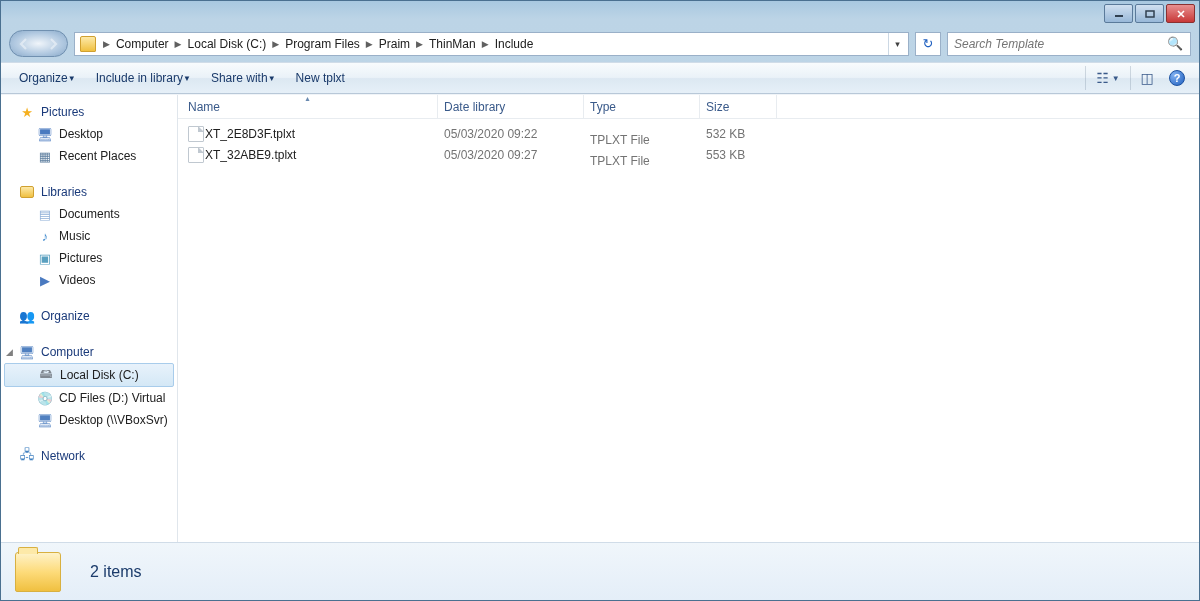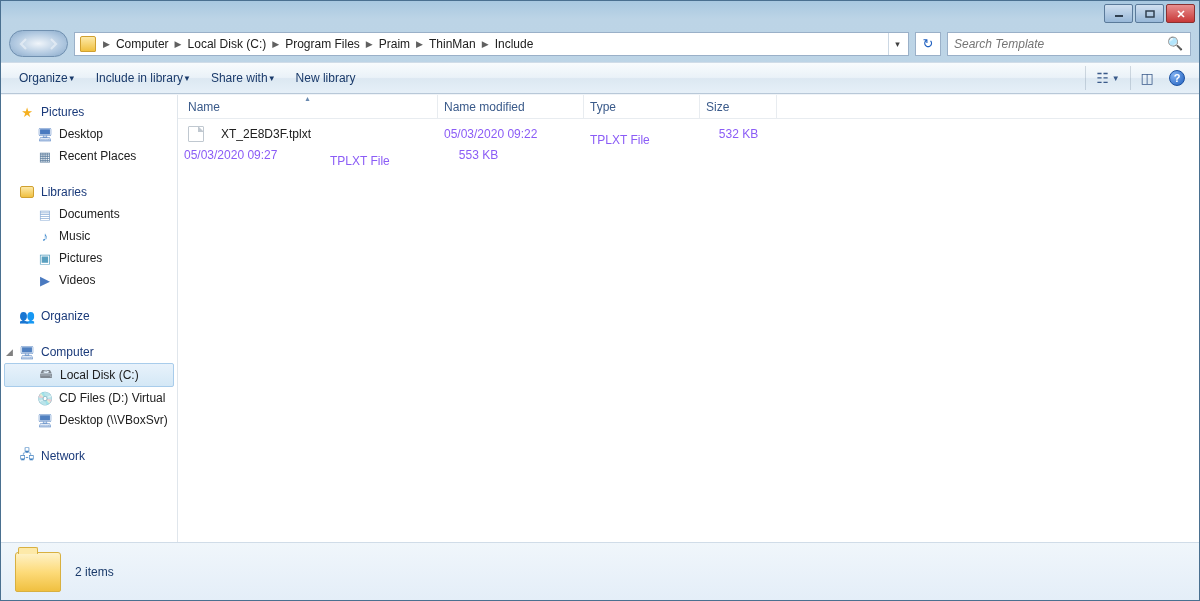--- a/index.html
+++ b/index.html
@@ -279,25 +279,25 @@
   font-size: 8px;
   color: #6a8ab0;
 }
 .file-list { flex: 1; padding-top: 4px; }
 .file-row {
   display: flex;
   align-items: center;
   height: 21px;
   cursor: default;
 }
-.file-row .cell { padding: 0 6px; color: #8b5cf6; }
-.file-row .cell.name { width: 260px; padding-left: 10px; display: flex; align-items: center; gap: 17px; color: #202020; }
+.file-row .cell { padding: 0 6px; color: #737373; }
+.file-row .cell.name { width: 260px; padding-left: 10px; display: flex; align-items: center; gap: 1px; color: #202020; }
 .file-row .cell.date { width: 146px; }
 .file-row .cell.type { width: 116px; margin-top: 12px; }
-.file-row .cell.size { width: 77px; text-align: center; }
+.file-row .cell.size { width: 77px; text-align: left; }
 .file-ico {
   width: 16px; height: 16px;
   border: 1px solid #c0c8d0;
   background: #fff;
   border-radius: 1px;
   position: relative;
 }
 .file-ico::after {
   content: "";
   position: absolute;
@@ -326,21 +326,21 @@
 .big-folder::before {
   content: "";
   position: absolute;
   top: -6px; left: 2px;
   width: 18px; height: 6px;
   background: #fde9a8;
   border: 1px solid #d8b040;
   border-bottom: none;
   border-radius: 2px 2px 0 0;
 }
-.details-text { color: #1a3a6a; font-size: 12px; }
+.details-text { color: #1a3a6a; font-size: 16px; margin-left: 15px; }
 </style>
 </head>
 <body>
 
 <div class="window">
 
   <div class="titlebar">
     <div class="win-controls">
       <div class="win-btn win-minimize">
         <svg width="10" height="8">
@@ -409,21 +409,21 @@
     </div>
     <div class="tb-btn">
       <span>Include in library</span>
         <span class="caret">▼</span>
     </div>
     <div class="tb-btn">
       <span>Share with</span>
         <span class="caret">▼</span>
     </div>
     <div class="tb-btn">
-      <span>New library</span>
+      <span>New tplxt</span>
     </div>
     <div class="tb-spacer"></div>
     <div class="tb-icon-btn view-btn">
       <span>☷</span>
         <span class="caret" style="font-size:8px;margin-left:3px">▼</span>
     </div>
     <div class="tb-icon-btn">
       <span>◫</span>
     </div>
     <div class="tb-icon-btn">
@@ -509,40 +509,44 @@
       </div>
     </div>
 
     <div class="file-pane">
       <div class="col-headers">
         <div class="col name">
           <span>Name</span>
           <span class="sort-arrow">▴</span>
         </div>
         <div class="col date">
-            <span>Name modified</span>
+            <span>Date library</span>
           </div>
         <div class="col type">
             <span>Type</span>
           </div>
         <div class="col size">
             <span>Size</span>
           </div>
       </div>
       <div class="file-list">
         <div class="file-row">
           <div class="cell name">
               <span class="file-ico"></span>
               <span>XT_2E8D3F.tplxt</span>
             </div>
           <div class="cell date">05/03/2020 09:22</div>
           <div class="cell type">TPLXT File</div>
           <div class="cell size">532 KB</div>
         </div>
         <div class="file-row">
+          <div class="cell name">
+              <span class="file-ico"></span>
+              <span>XT_32ABE9.tplxt</span>
+            </div>
           <div class="cell date">05/03/2020 09:27</div>
           <div class="cell type">TPLXT File</div>
           <div class="cell size">553 KB</div>
         </div>
       </div>
     </div>
 
   </div>
 
   <div class="details-pane">

